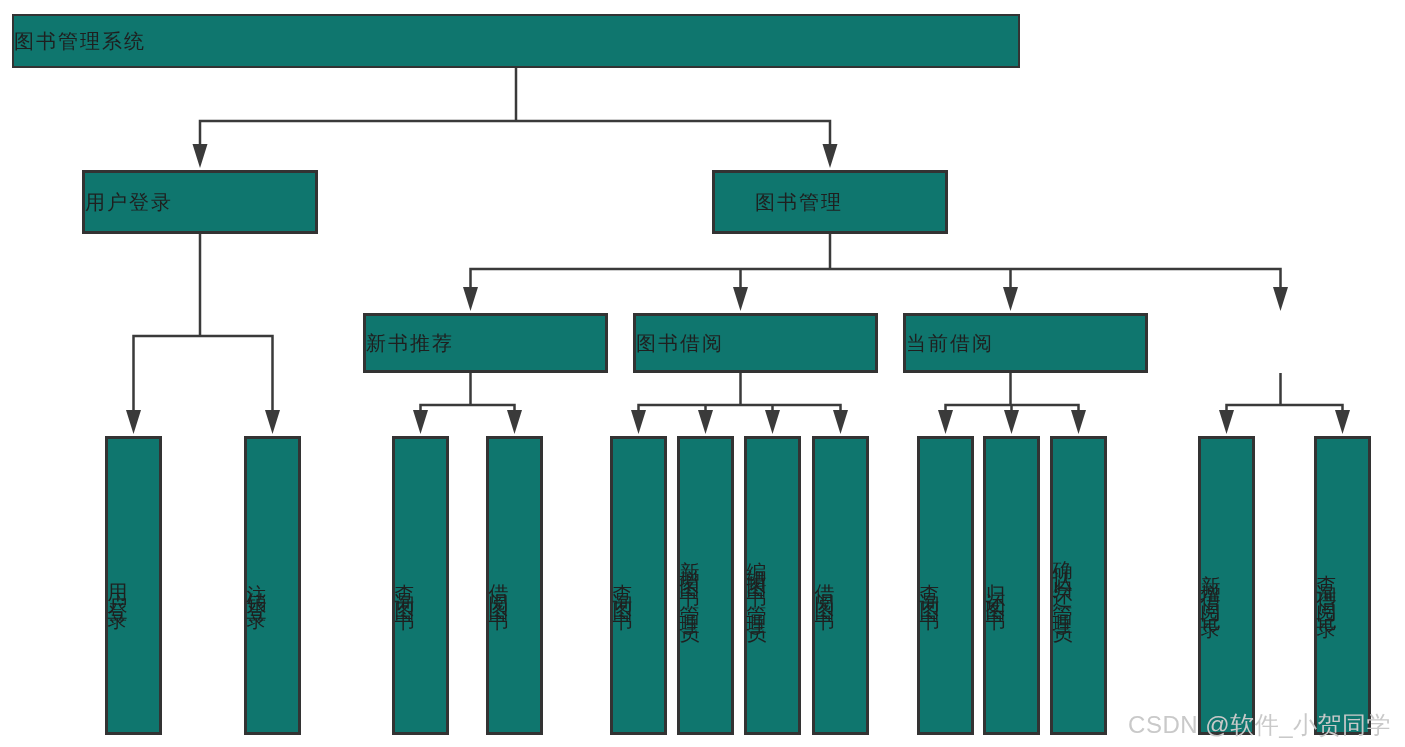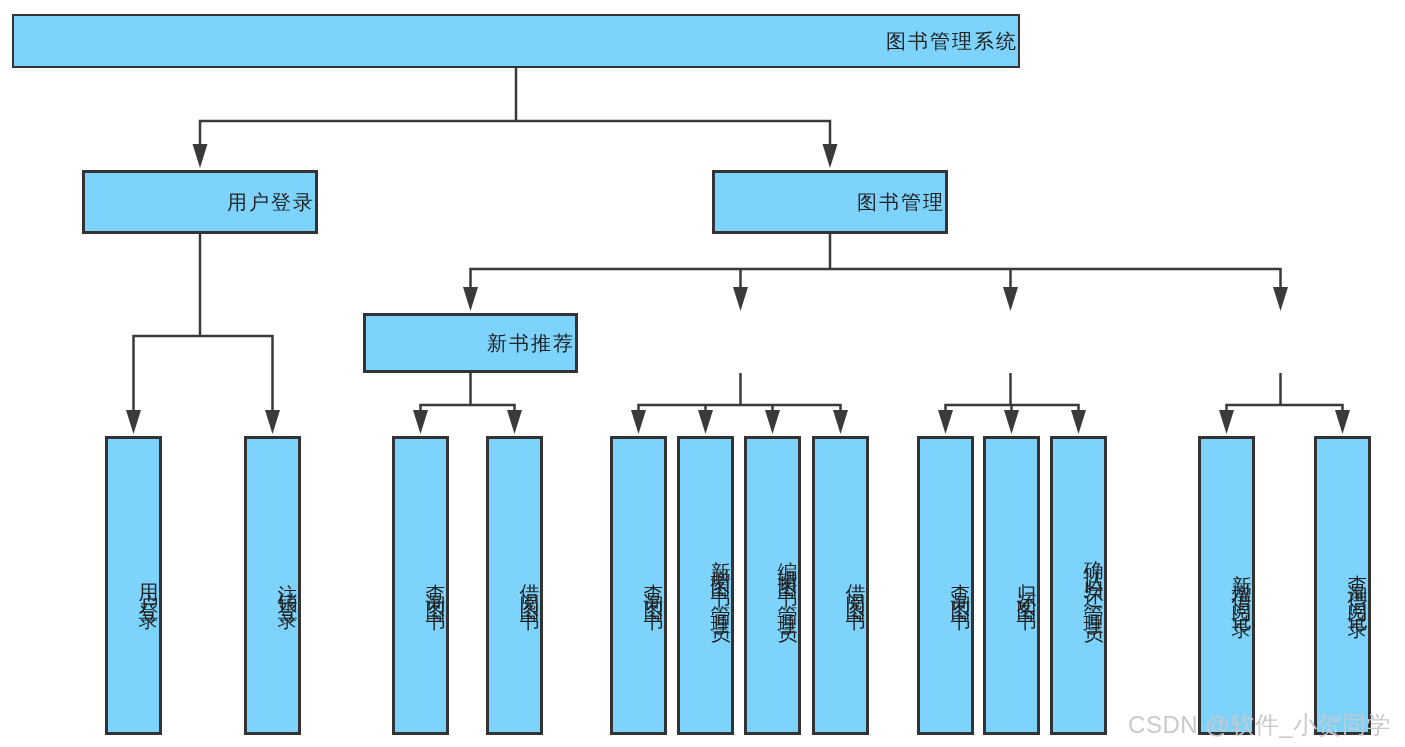--- a/index.html
+++ b/index.html
@@ -19,40 +19,40 @@
     position: absolute;
     left: 0;
     top: 0;
     width: 1405px;
     height: 747px;
     z-index: 1;
   }
   .node {
     position: absolute;
     box-sizing: border-box;
-    background: #7dd3fc;
+    background: #0f766e;
     border: 3px solid #333333;
     display: flex;
     align-items: center;
-    justify-content: flex-end;
+    justify-content: flex-start;
     z-index: 2;
     color: #1f1f1f;
   }
   .node-root {
     left: 12px; top: 14px; width: 1008px; height: 54px;
     border-width: 2px;
   }
   .hlabel {
     font-size: 20px;
     letter-spacing: 2px;
     white-space: nowrap;
     color: #1f1f1f;
   }
   .node-l2 { width: 236px; height: 64px; top: 170px; }
-  .node-l3 { width: 215px; height: 60px; top: 313px; }
+  .node-l3 { width: 245px; height: 60px; top: 313px; }
   .leaf { width: 57px; height: 299px; top: 436px; }
   .vlabel {
     writing-mode: vertical-rl;
     text-orientation: mixed;
     font-size: 20px;
     letter-spacing: 9px;
     line-height: 1;
     white-space: nowrap;
     color: #1f1f1f;
   }
@@ -134,20 +134,26 @@
   <div class="node node-l2" style="left:82px;">
     <span class="hlabel">用户登录</span>
   </div>
   <div class="node node-l2" style="left:712px;padding-left:40px;">
     <span class="hlabel">图书管理</span>
   </div>
 
   <div class="node node-l3" style="left:363px;">
     <span class="hlabel">新书推荐</span>
   </div>
+  <div class="node node-l3" style="left:633px;">
+    <span class="hlabel">图书借阅</span>
+  </div>
+  <div class="node node-l3" style="left:903px;">
+    <span class="hlabel">当前借阅</span>
+  </div>
 
   <div class="node leaf" style="left:105px;">
     <span class="vlabel">用户登录</span>
   </div>
   <div class="node leaf" style="left:244px;">
     <span class="vlabel">注销登录</span>
   </div>
 
   <div class="node leaf" style="left:392px;">
     <span class="vlabel">查询图书</span>

